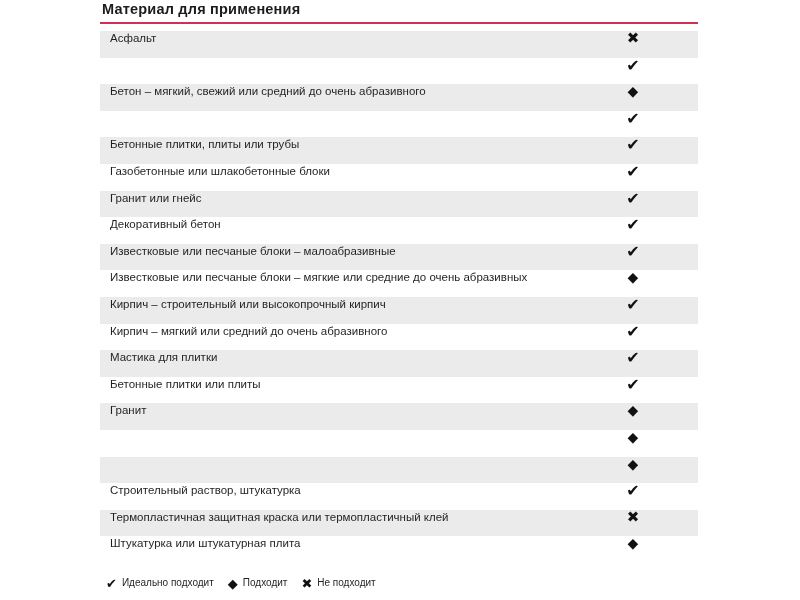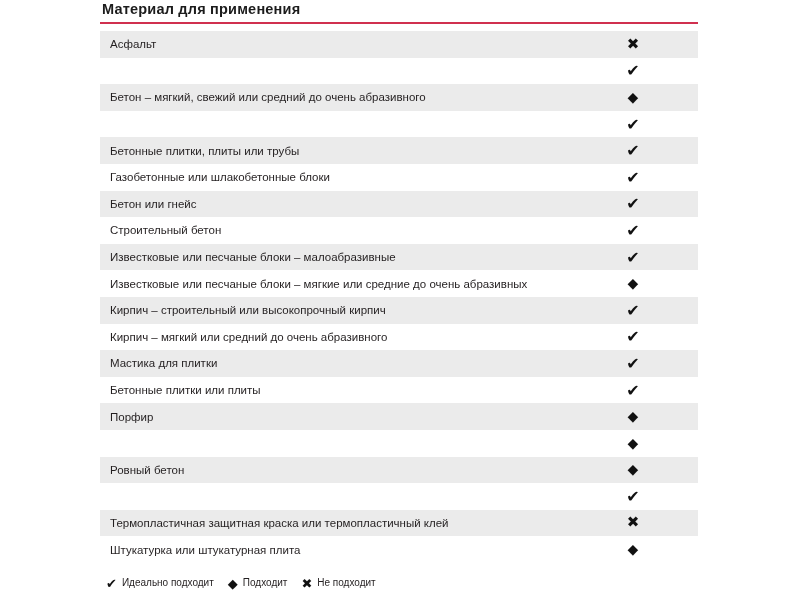--- a/index.html
+++ b/index.html
@@ -50,21 +50,21 @@
   .table {
     position: absolute;
     left: 100px;
     top: 31px;
     width: 598px;
   }
   .row {
     position: relative;
     height: 26.6px;
     display: flex;
-    align-items: center;
+    align-items: flex-start;
     background: #ffffff;
   }
   .row.alt {
     background: #ebebeb;
   }
   .row-label {
     font-size: 11.5px;
     line-height: 14px;
     color: #231f20;
     padding-left: 10px;
@@ -142,25 +142,25 @@
       </div>
       <div class="row alt">
         <div class="row-label">Бетонные плитки, плиты или трубы</div>
         <div class="row-mark mark-check">✔</div>
       </div>
       <div class="row">
         <div class="row-label">Газобетонные или шлакобетонные блоки</div>
         <div class="row-mark mark-check">✔</div>
       </div>
       <div class="row alt">
-        <div class="row-label">Бетон или гнейс</div>
-        <div class="row-mark mark-check">✔</div>
-      </div>
-      <div class="row">
-        <div class="row-label">Строительный бетон</div>
+        <div class="row-label">Гранит или гнейс</div>
+        <div class="row-mark mark-check">✔</div>
+      </div>
+      <div class="row">
+        <div class="row-label">Декоративный бетон</div>
         <div class="row-mark mark-check">✔</div>
       </div>
       <div class="row alt">
         <div class="row-label">Известковые или песчаные блоки – малоабразивные</div>
         <div class="row-mark mark-check">✔</div>
       </div>
       <div class="row">
         <div class="row-label">Известковые или песчаные блоки – мягкие или средние до очень абразивных</div>
         <div class="row-mark mark-diamond">◆</div>
       </div>
@@ -174,31 +174,31 @@
       </div>
       <div class="row alt">
         <div class="row-label">Мастика для плитки</div>
         <div class="row-mark mark-check">✔</div>
       </div>
       <div class="row">
         <div class="row-label">Бетонные плитки или плиты</div>
         <div class="row-mark mark-check">✔</div>
       </div>
       <div class="row alt">
-        <div class="row-label">Порфир</div>
-        <div class="row-mark mark-diamond">◆</div>
-      </div>
-      <div class="row">
-        <div class="row-mark mark-diamond">◆</div>
-      </div>
-      <div class="row alt">
-        <div class="row-label">Ровный бетон</div>
-        <div class="row-mark mark-diamond">◆</div>
-      </div>
-      <div class="row">
+        <div class="row-label">Гранит</div>
+        <div class="row-mark mark-diamond">◆</div>
+      </div>
+      <div class="row">
+        <div class="row-mark mark-diamond">◆</div>
+      </div>
+      <div class="row alt">
+        <div class="row-mark mark-diamond">◆</div>
+      </div>
+      <div class="row">
+        <div class="row-label">Строительный раствор, штукатурка</div>
         <div class="row-mark mark-check">✔</div>
       </div>
       <div class="row alt">
         <div class="row-label">Термопластичная защитная краска или термопластичный клей</div>
         <div class="row-mark mark-cross">✖</div>
       </div>
       <div class="row">
         <div class="row-label">Штукатурка или штукатурная плита</div>
         <div class="row-mark mark-diamond">◆</div>
       </div>

